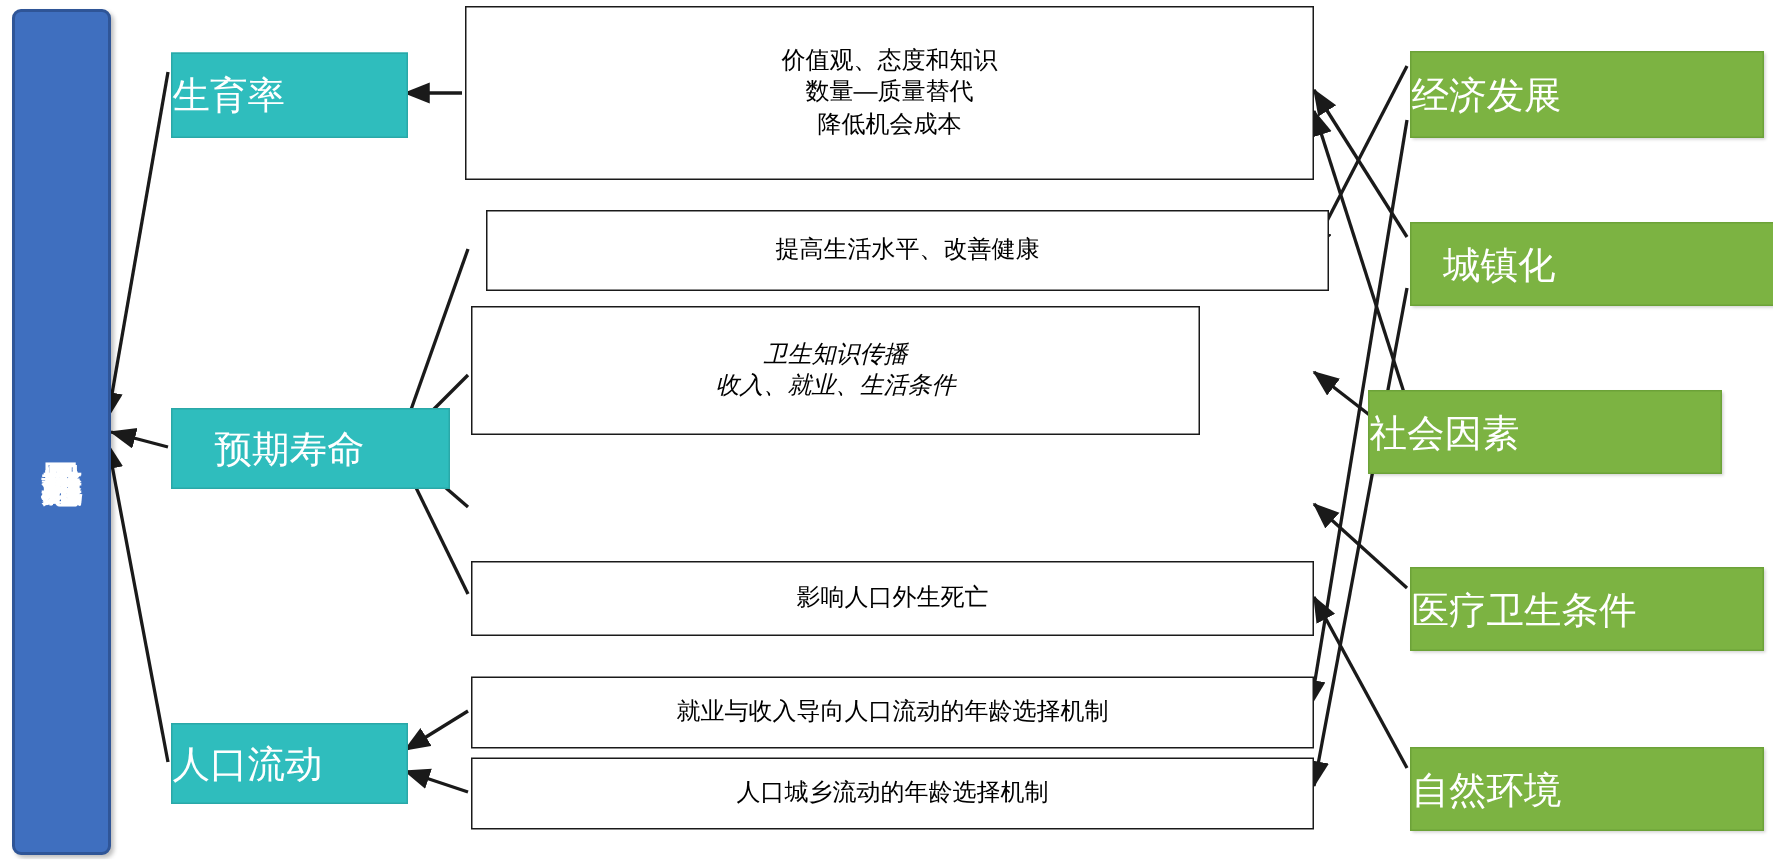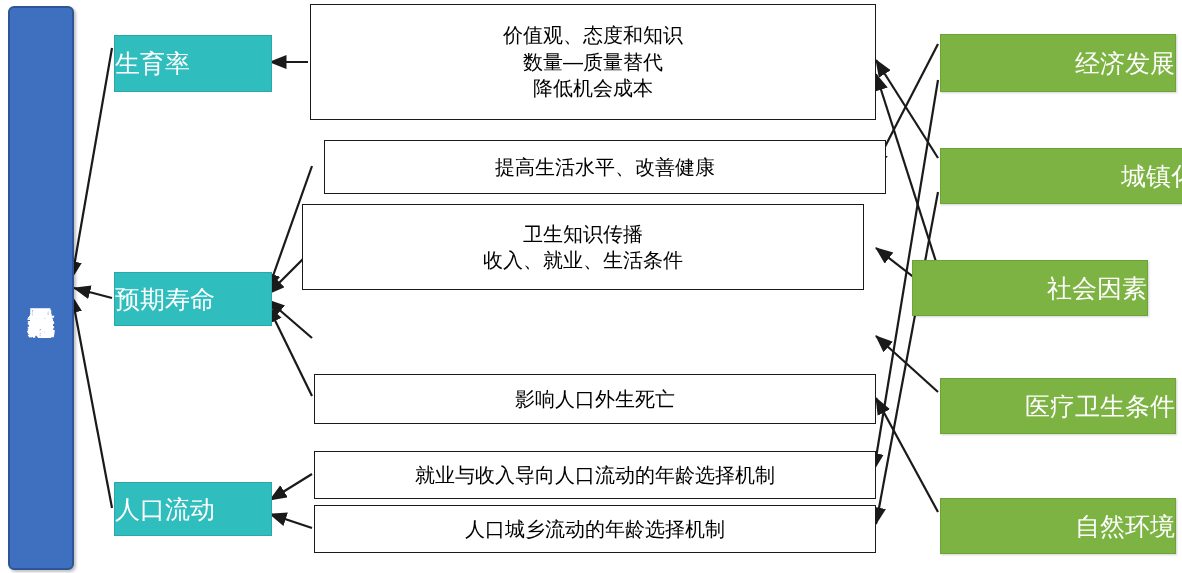--- a/index.html
+++ b/index.html
@@ -66,35 +66,35 @@
   
   .white-box {
     position: absolute;
     background: #ffffff;
     border: 1.6px solid #1a1a1a;
     display: flex;
     flex-direction: column;
     align-items: center;
     justify-content: center;
     color: #000000;
-    font-size: 20px;
+    font-size: 16px;
     line-height: 1.32;
     text-align: center;
     box-sizing: border-box;
   }
   .white-box .line { white-space: nowrap; }
 
   
   .green-box {
     position: absolute;
     background: #7cb342;
     border: 1px solid #6ca238;
     display: flex;
     align-items: center;
-    justify-content: flex-end;
+    justify-content: flex-start;
     color: #ffffff;
     font-size: 25px;
     white-space: nowrap;
     box-shadow: 1px 1px 2px rgba(0,0,0,0.18);
   }
 </style>
 </head>
 <body>
 
 <div id="canvas">
@@ -132,38 +132,38 @@
     </g>
   </svg>
 
   <div class="root-bar">
     <div class="vtext">县域人口老龄化分布格局</div>
   </div>
 
   <div class="teal-box" style="left:114px; top:35px; width:156px; height:55px;">
     <span>生育率</span>
   </div>
-  <div class="teal-box" style="left:114px; top:272px; width:156px; height:52px;">
+  <div class="teal-box" style="left:114px; top:272px; width:156px; height:52px;padding-left:28px;">
     <span>预期寿命</span>
   </div>
   <div class="teal-box" style="left:114px; top:482px; width:156px; height:52px;">
     <span>人口流动</span>
   </div>
 
   <div class="white-box" style="left:310px; top:4px; width:566px; height:116px;">
     <span class="line">价值观、态度和知识</span>
     <span class="line">数量—质量替代</span>
     <span class="line">降低机会成本</span>
   </div>
 
   <div class="white-box" style="left:324px; top:140px; width:562px; height:54px;">
     <span class="line">提高生活水平、改善健康</span>
   </div>
 
-  <div class="white-box" style="left:302px; top:204px; width:562px; height:86px;">
+  <div class="white-box" style="left:314px; top:204px; width:486px; height:86px;font-style:italic;">
     <span class="line">卫生知识传播</span>
     <span class="line">收入、就业、生活条件</span>
   </div>
 
 
   <div class="white-box" style="left:314px; top:374px; width:562px; height:50px;">
     <span class="line">影响人口外生死亡</span>
   </div>
 
   <div class="white-box" style="left:314px; top:451px; width:562px; height:48px;">

